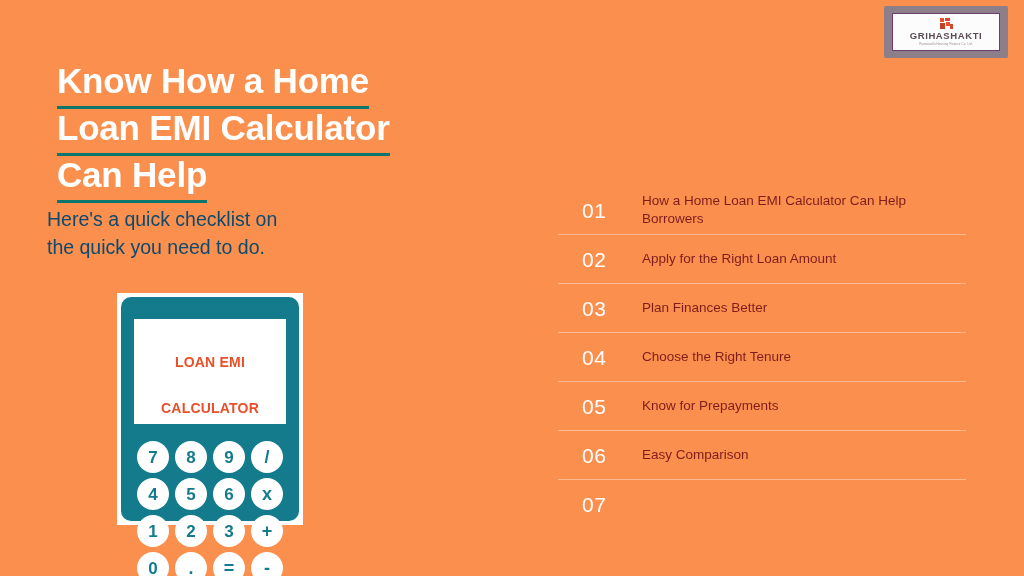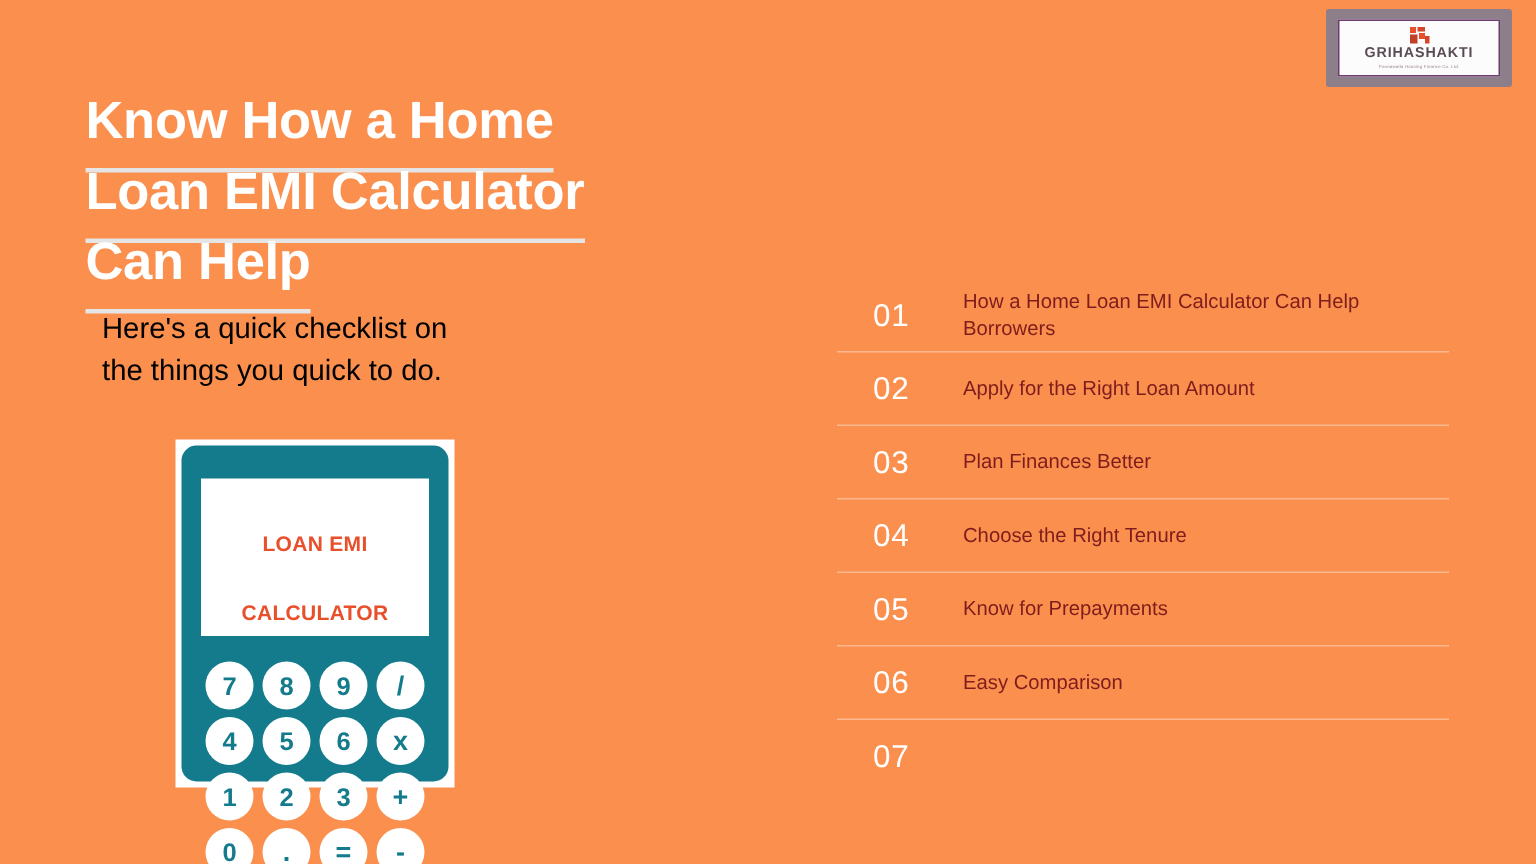--- a/index.html
+++ b/index.html
@@ -91,30 +91,30 @@
   #headline .line {
     display: block;
     font-size: 35px;
     font-weight: bold;
     color: #ffffff;
     line-height: 47px;
     letter-spacing: -0.2px;
     white-space: nowrap;
   }
   #headline .line span.u {
-    border-bottom: 3px solid #e5e5e5;
-    padding-bottom: 12px;
+    border-bottom: 3px solid #0f766e;
+    padding-bottom: 6px;
   }
   #subtitle {
     position: absolute;
-    left: 68px;
+    left: 47px;
     top: 205px;
     width: 330px;
     font-size: 19.5px;
-    color: #000000;
+    color: #0c4a6e;
     line-height: 28px;
     font-weight: normal;
   }
 
   
   #calculator {
     position: absolute;
     left: 117px;
     top: 293px;
     width: 186px;
@@ -228,21 +228,21 @@
   </div>
 
   <div id="headline">
     <span class="line"><span class="u">Know How a Home</span></span>
     <span class="line"><span class="u">Loan EMI Calculator</span></span>
     <span class="line"><span class="u">Can Help</span></span>
   </div>
 
   <div id="subtitle">
     <span>Here's a quick checklist on</span><br>
-    <span>the things you quick to do.</span>
+    <span>the quick you need to do.</span>
   </div>
 
   <div id="calculator">
     <div id="calc-body">
       <div id="calc-display">
         <span class="dl">LOAN EMI</span>
         <span class="dl">CALCULATOR</span>
       </div>
       <div id="keypad">
           <div class="key">7</div>

